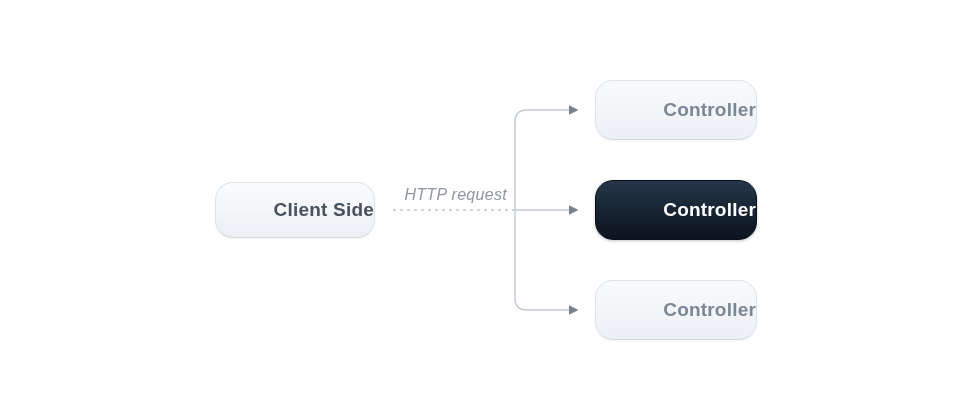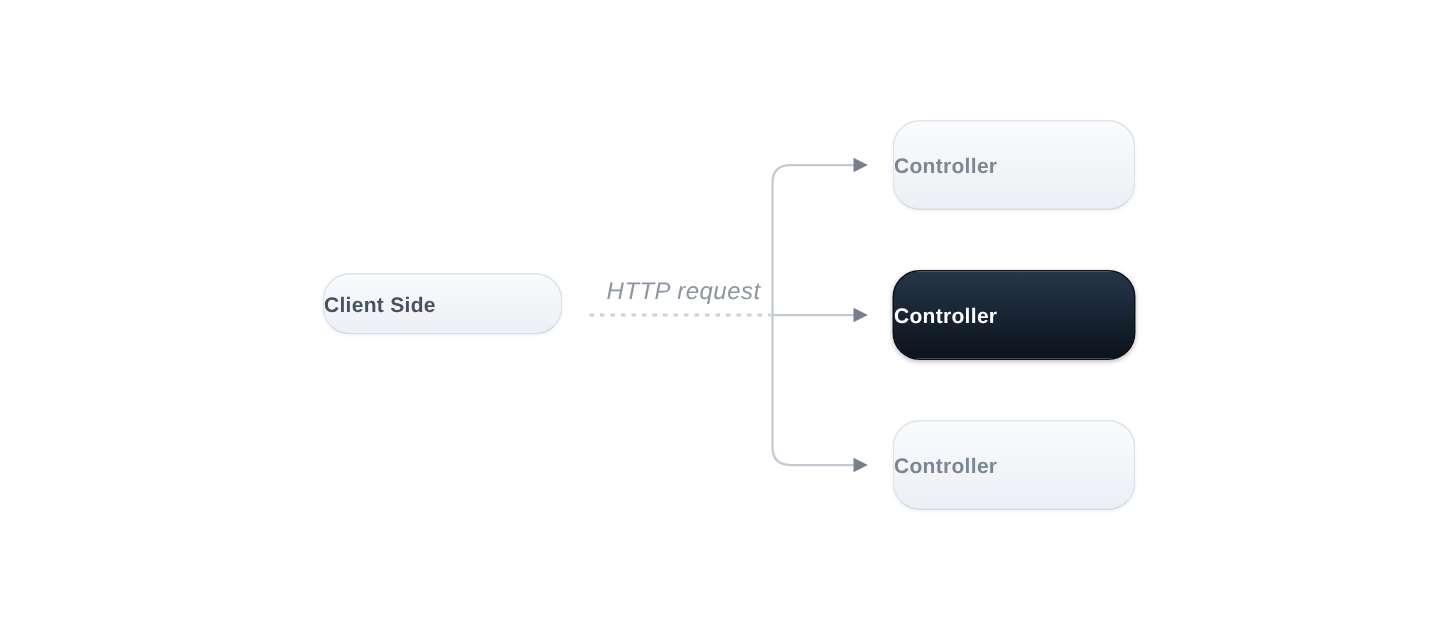--- a/index.html
+++ b/index.html
@@ -12,43 +12,43 @@
     position: relative;
     width: 970px;
     height: 420px;
     background: var(--canvas-bg, #ffffff);
     overflow: hidden;
   }
   .node {
     position: absolute;
     display: flex;
     align-items: center;
-    justify-content: flex-start;
+    justify-content: flex-end;
     border-radius: 18px;
     box-sizing: border-box;
-    font-size: 14px;
+    font-size: 19px;
     font-weight: 600;
     letter-spacing: 0.2px;
   }
   .node.light {
     background: linear-gradient(180deg, var(--light-box-bg-top, #fafbfd) 0%, var(--light-box-bg-bottom, #eceff4) 100%);
     border: 1px solid var(--light-box-border, #dce3ea);
     border-bottom-color: #d2dae2;
     box-shadow: 0 1px 2px rgba(30, 50, 70, 0.05);
     color: var(--light-box-text, #7b8794);
   }
   .node.dark {
     background: linear-gradient(180deg, var(--dark-box-bg-top, #253649) 0%, var(--dark-box-bg-bottom, #0b131d) 100%);
     border: 1px solid #0a1119;
     box-shadow: 0 1px 3px rgba(10, 20, 30, 0.25);
     color: var(--dark-box-text, #ffffff);
     font-weight: 700;
   }
   .node.client {
-    left: 215px; top: 182px; width: 160px; height: 41px;
+    left: 215px; top: 182px; width: 160px; height: 56px;
     color: var(--client-text, #47525e);
   }
   .node.ctrl { left: 595px; width: 162px; height: 60px; }
   .node.ctrl-top    { top: 80px;  }
   .node.ctrl-middle { top: 180px; }
   .node.ctrl-bottom { top: 280px; }
 
   .connector {
     position: absolute;
     left: 0; top: 0;

